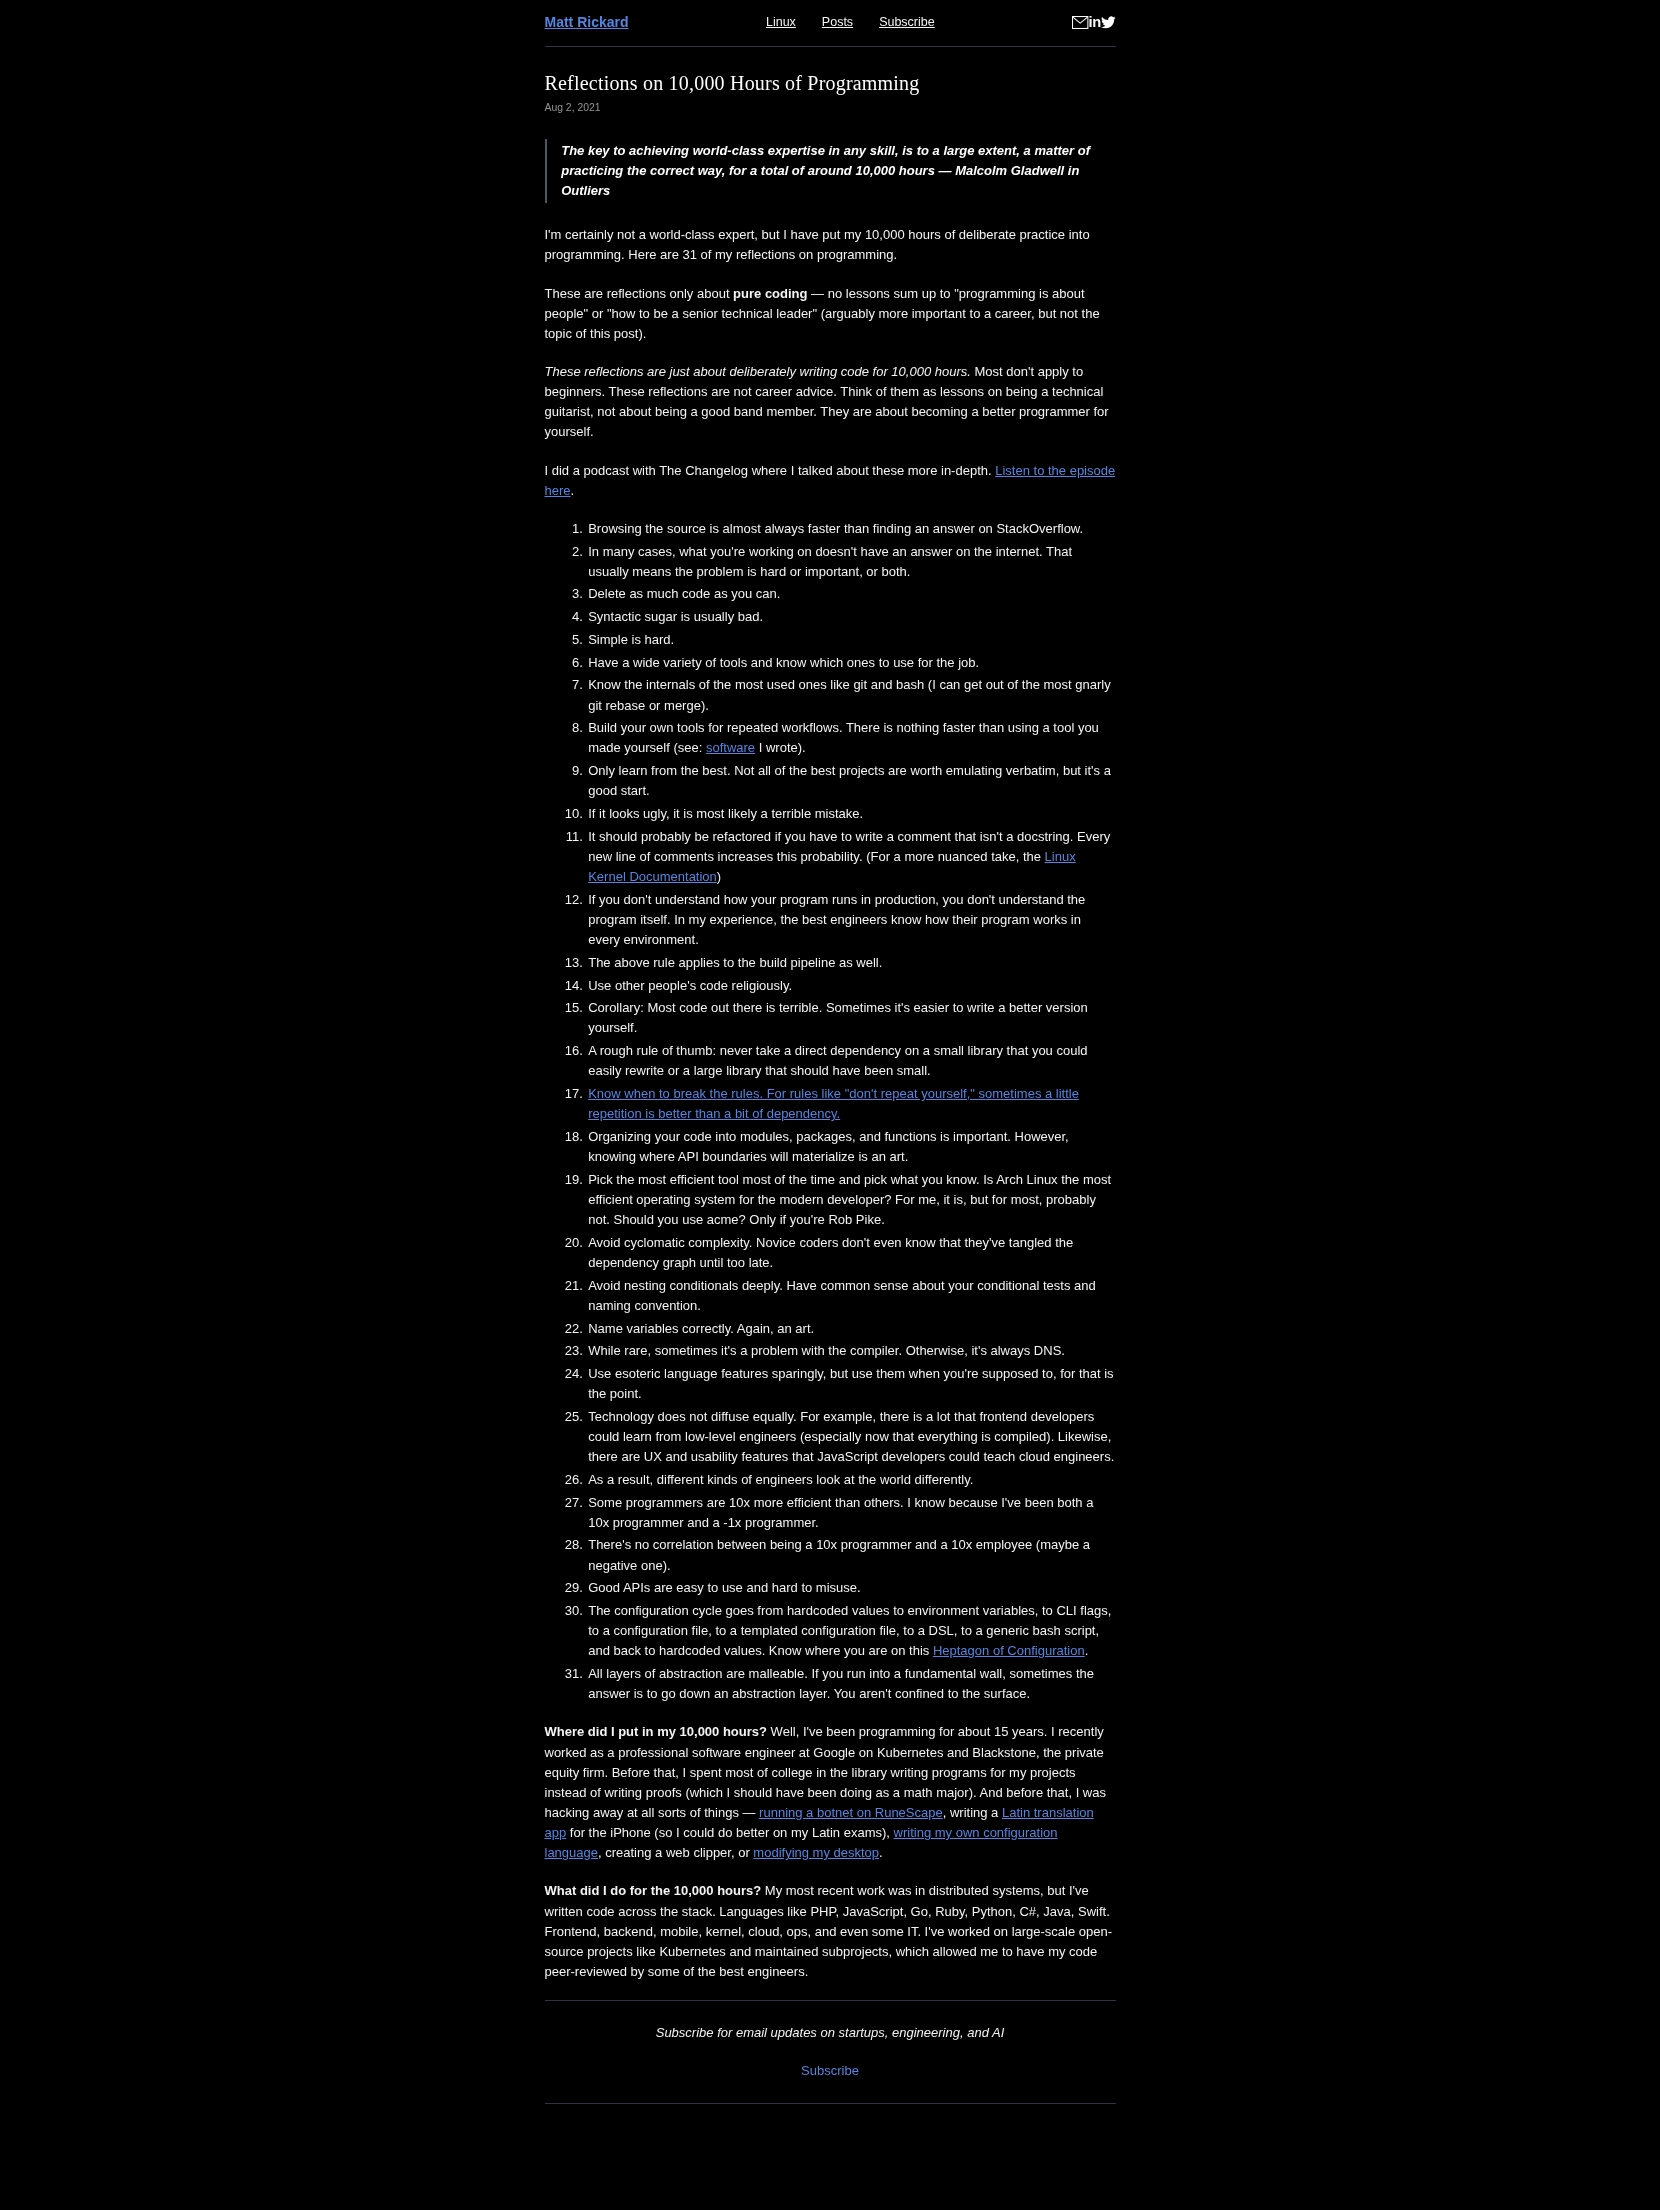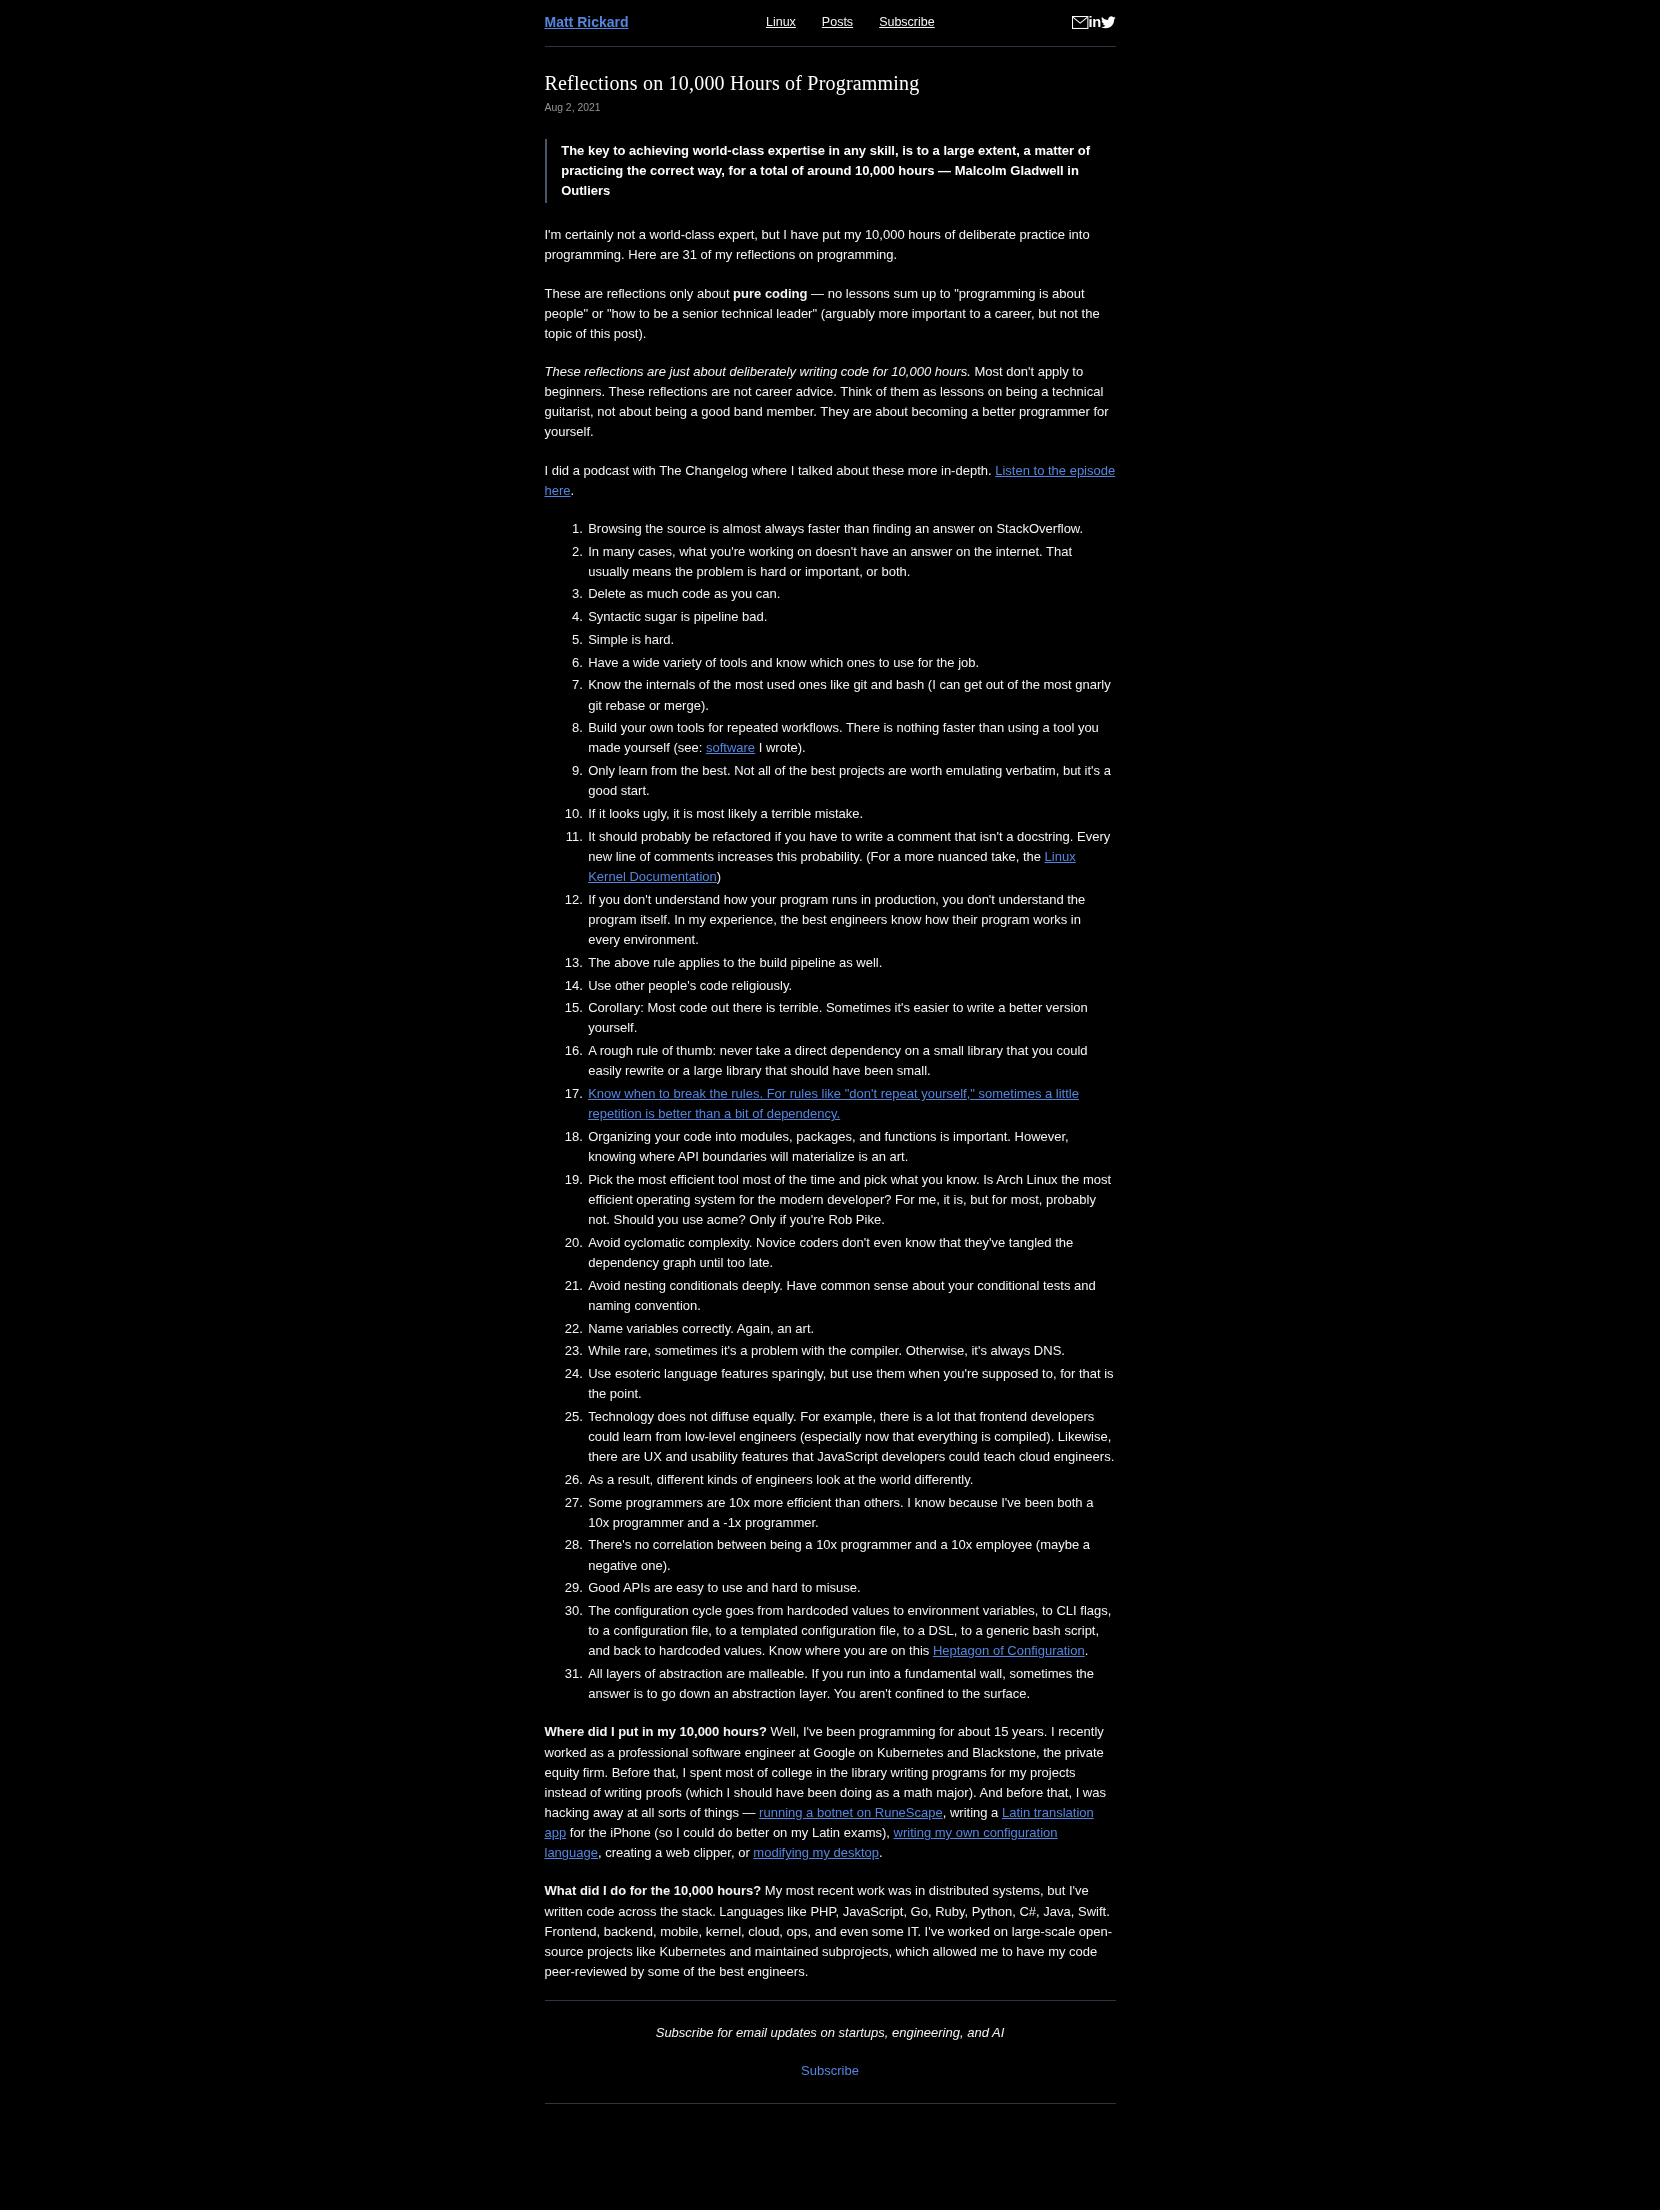--- a/index.html
+++ b/index.html
@@ -34,21 +34,21 @@
   h1{
     font-family:"Liberation Serif","DejaVu Serif",serif;
     font-size:20px;font-weight:400;letter-spacing:0.2px;
     margin:21px 0 1.7px;color:#ffffff;
   }
   .date{color:var(--muted);font-size:10.4px;margin:0 0 22.5px;}
   blockquote{
     margin:22.5px 0;
     border-left:2.6px solid var(--quote-border);
     padding:1.7px 0 1.7px 14.7px;
-    font-weight:600;color:#ffffff;
+    font-style:italic;font-weight:600;color:#ffffff;
   }
   p{margin:18px 0;}
   ol{margin:18px 0;padding-left:42px;}
   li{margin:2.6px 0;padding-left:1.7px;}
   a{color:var(--link);text-decoration:underline;}
   strong{font-weight:700;}
   
   .blurb{text-align:center;margin:21.6px 0 0;font-style:italic;}
   .sub-wrap{text-align:center;margin:18px 0 21.6px;}
   .subscribe{text-decoration:none;font-size:13px;}
@@ -90,21 +90,21 @@
     <blockquote>The key to achieving world-class expertise in any skill, is to a large extent, a matter of practicing the correct way, for a total of around 10,000 hours — Malcolm Gladwell in Outliers</blockquote>
     <div id="article-body">
         <p><span>I'm certainly not a world-class expert, but I have put my 10,000 hours of deliberate practice into programming. Here are 31 of my reflections on programming.</span></p>
         <p><span>These are reflections only about </span><strong>pure coding</strong><span> — no lessons sum up to "programming is about people" or "how to be a senior technical leader" (arguably more important to a career, but not the topic of this post).</span></p>
         <p><em>These reflections are just about deliberately writing code for 10,000 hours.</em><span> Most don't apply to beginners. These reflections are not career advice. Think of them as lessons on being a technical guitarist, not about being a good band member. They are about becoming a better programmer for yourself.</span></p>
         <p><span>I did a podcast with The Changelog where I talked about these more in-depth. </span><a href="#">Listen to the episode here</a><span>.</span></p>
         <ol>
           <li><span>Browsing the source is almost always faster than finding an answer on StackOverflow.</span></li>
           <li><span>In many cases, what you're working on doesn't have an answer on the internet. That usually means the problem is hard or important, or both.</span></li>
           <li><span>Delete as much code as you can.</span></li>
-          <li><span>Syntactic sugar is pipeline bad.</span></li>
+          <li><span>Syntactic sugar is usually bad.</span></li>
           <li><span>Simple is hard.</span></li>
           <li><span>Have a wide variety of tools and know which ones to use for the job.</span></li>
           <li><span>Know the internals of the most used ones like git and bash (I can get out of the most gnarly git rebase or merge).</span></li>
           <li><span>Build your own tools for repeated workflows. There is nothing faster than using a tool you made yourself (see: </span><a href="#">software</a><span> I wrote).</span></li>
           <li><span>Only learn from the best. Not all of the best projects are worth emulating verbatim, but it's a good start.</span></li>
           <li><span>If it looks ugly, it is most likely a terrible mistake.</span></li>
           <li><span>It should probably be refactored if you have to write a comment that isn't a docstring. Every new line of comments increases this probability. (For a more nuanced take, the </span><a href="#">Linux Kernel Documentation</a><span>)</span></li>
           <li><span>If you don't understand how your program runs in production, you don't understand the program itself. In my experience, the best engineers know how their program works in every environment.</span></li>
           <li><span>The above rule applies to the build pipeline as well.</span></li>
           <li><span>Use other people's code religiously.</span></li>

